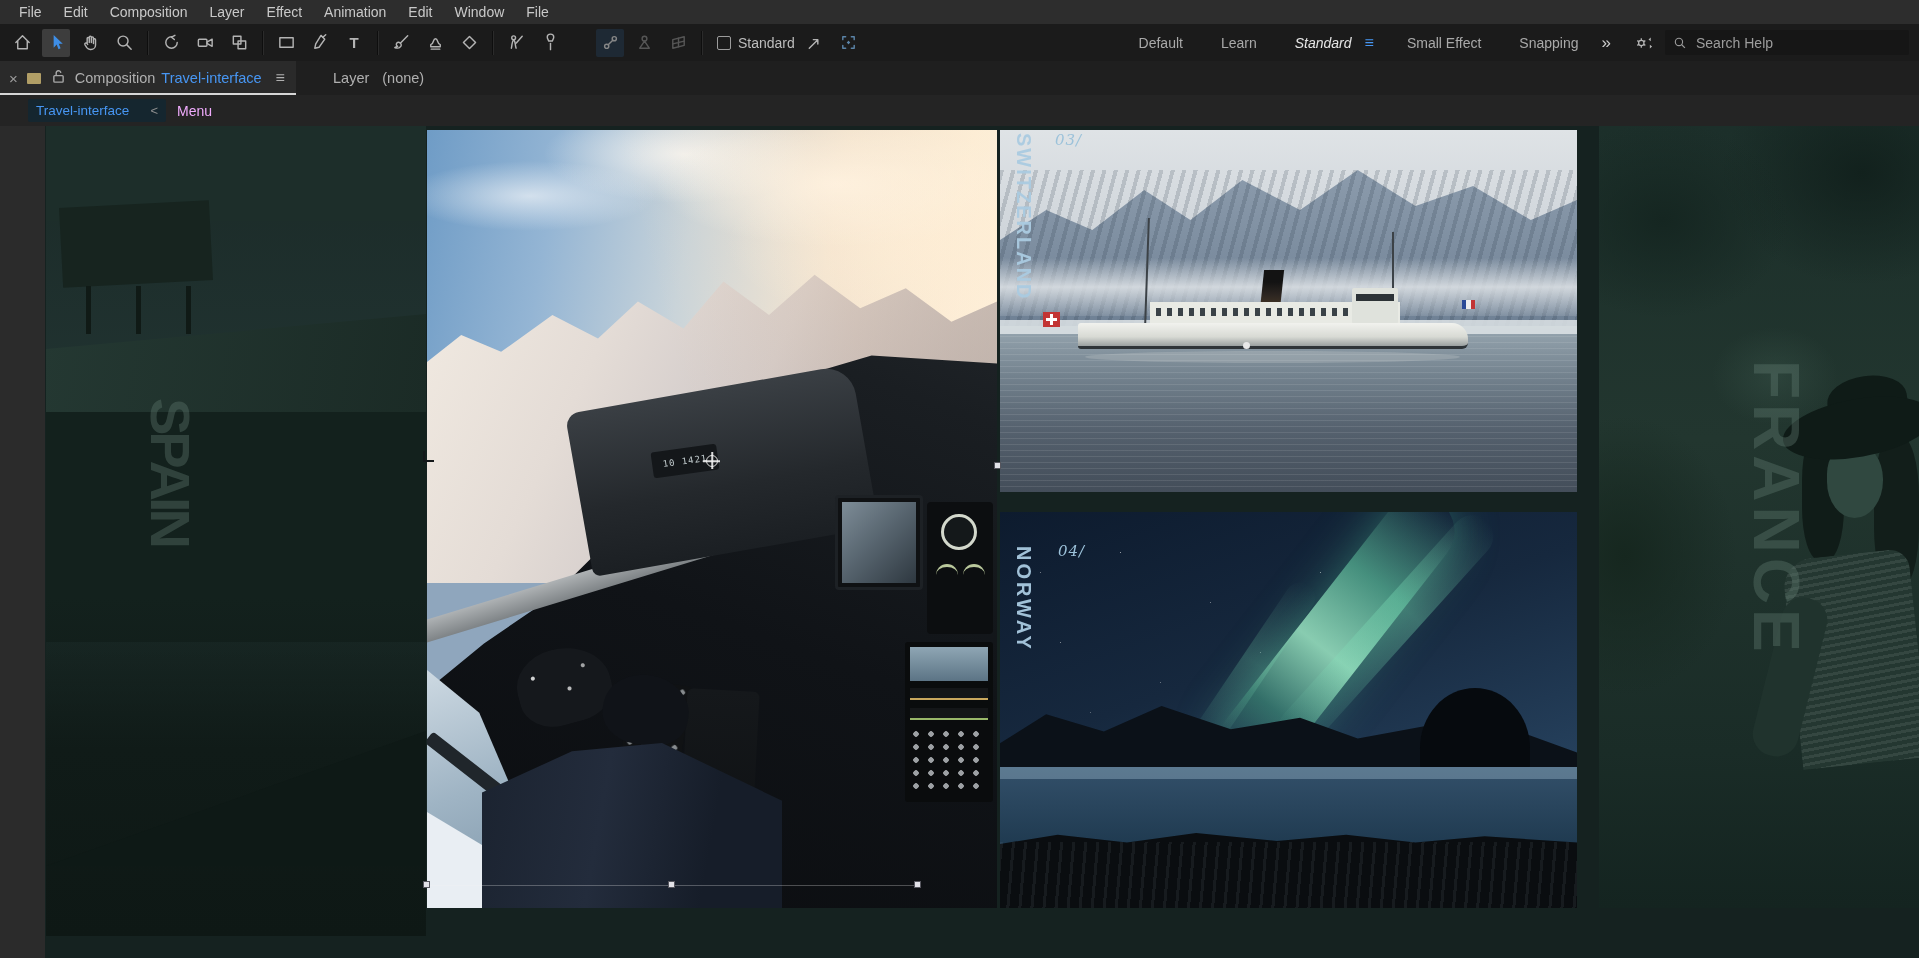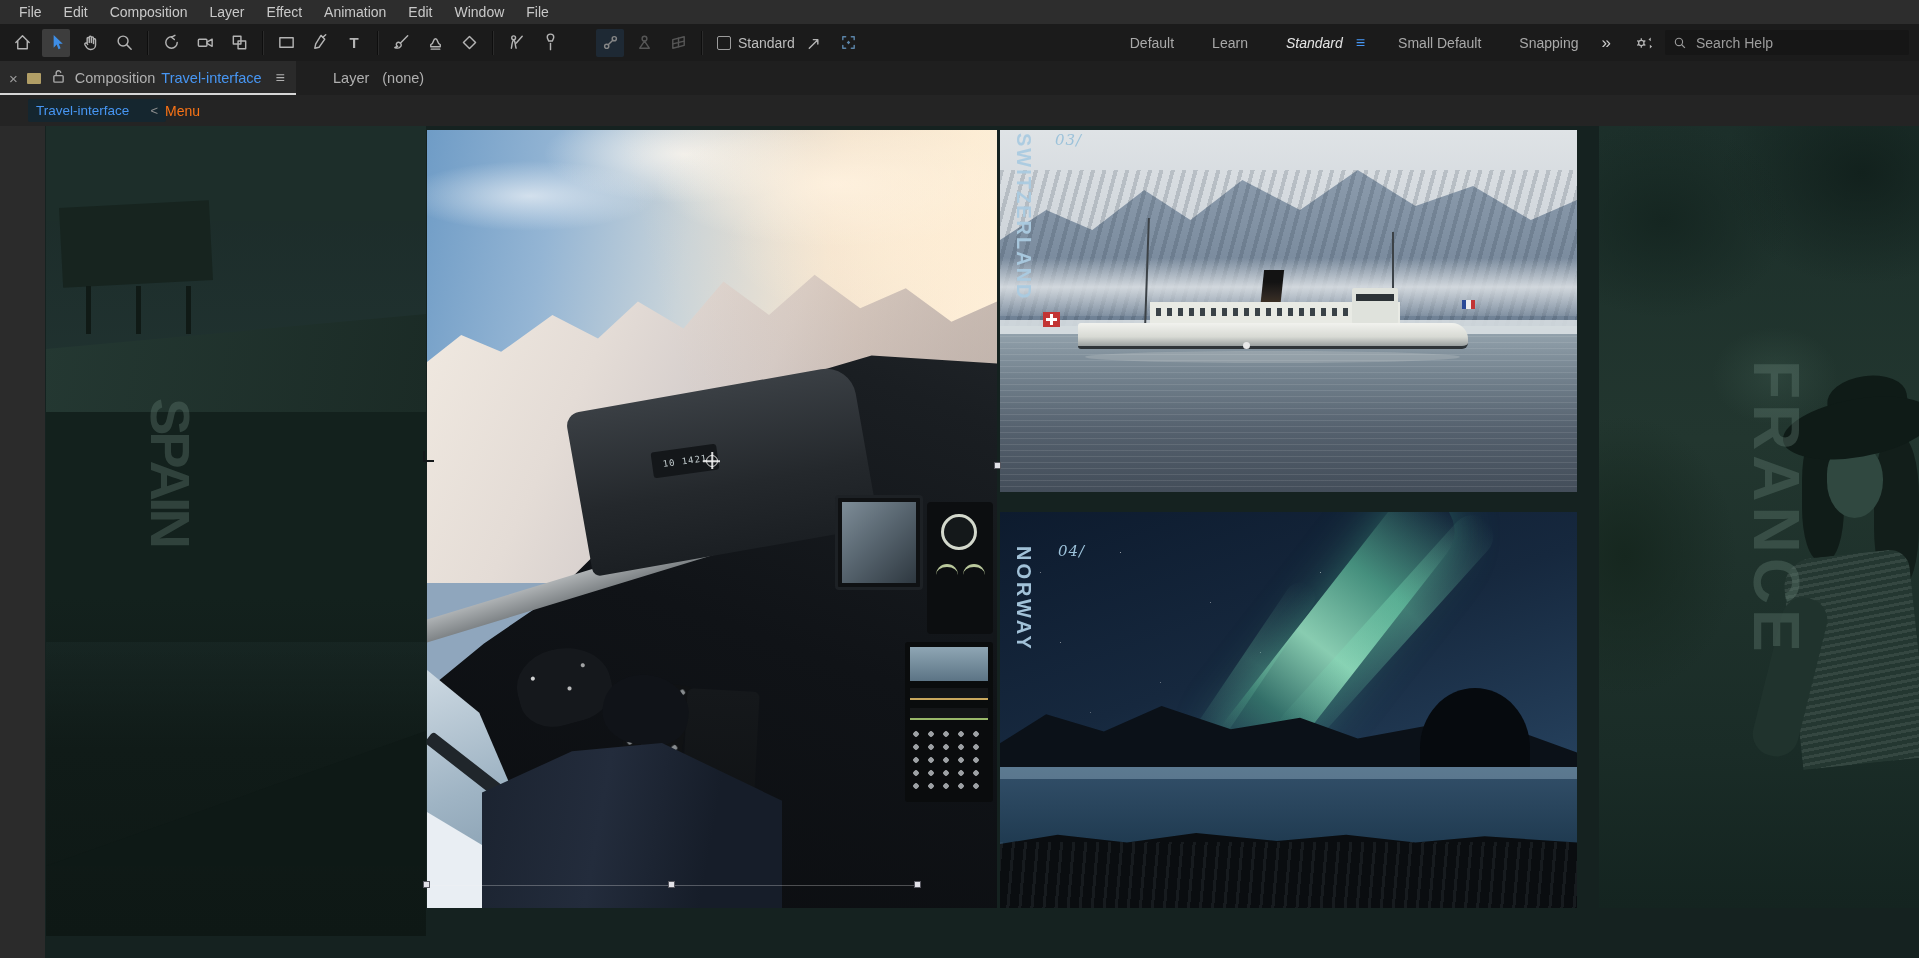--- a/index.html
+++ b/index.html
@@ -56,22 +56,22 @@
   #layertab { position:absolute; left:333px; top:0; height:34px; display:flex; align-items:center; }
   #layertab .tab-kind { margin-right:13px; }
   #layertab .tab-val { font-size:14.5px; color:#b0b0b0; }
 
   
   #crumbrow { position:absolute; left:0; top:95px; width:1919px; height:31px; background:#242424; }
   #crumbtile { position:absolute; left:28px; top:4px; width:138px; height:23px; background:#15262f;
     border-radius:2px; display:flex; align-items:center; justify-content:space-between; padding:0 8px; }
   #crumbtile .cur { font-size:13.5px; color:#4796f3; }
   #crumbtile .chev { font-size:13px; color:#8f8f8f; }
-  #crumbmenu { position:absolute; left:165px; top:0; height:31px; display:flex; align-items:center;
-    font-size:14px; color:#f97316; }
+  #crumbmenu { position:absolute; left:177px; top:0; height:31px; display:flex; align-items:center;
+    font-size:14px; color:#f0abfc; }
 
   
   #viewport { position:absolute; left:0; top:126px; width:1919px; height:832px; background:#152220; }
   #gutter { position:absolute; left:0; top:0; width:45px; height:832px; background:#2b2b2b; }
   .panel { position:absolute; overflow:hidden; }
   .shape { position:absolute; }
 
   
   .vlabel { position:absolute; writing-mode:vertical-rl; font-weight:bold;
     font-family:"Liberation Sans", sans-serif; }
@@ -411,21 +411,21 @@
           <path d="M4 7 V4 H7 M13 4 H16 V7 M16 13 V16 H13 M7 16 H4 V13"></path>
           <path d="M9 10 H11 M10 9 V11"></path>
         </svg>
     </div>
 
     <div class="ws-group">
       <span class="ws">Default</span>
       <span class="ws">Learn</span>
       <span class="ws active">Standard</span>
       <span class="ws-menu">≡</span>
-      <span class="ws">Small Default</span>
+      <span class="ws">Small Effect</span>
       <span class="ws">Snapping</span>
       <span class="ws-more">»</span>
     </div>
     <div id="syncgear">
       <svg viewBox="0 0 24 20">
           <circle cx="9" cy="10" r="3"></circle>
           <path d="M9 4.8 V7 M9 13 V15.2 M4.5 7.4 L6.4 8.5 M11.6 11.5 L13.5 12.6 M4.5 12.6 L6.4 11.5 M11.6 8.5 L13.5 7.4"></path>
           <path d="M17 6 L19.5 4 L19.5 8 Z M21 14 L18.5 16 L18.5 12 Z" fill="#b4b4b4" stroke="none"></path>
         </svg>
     </div>

